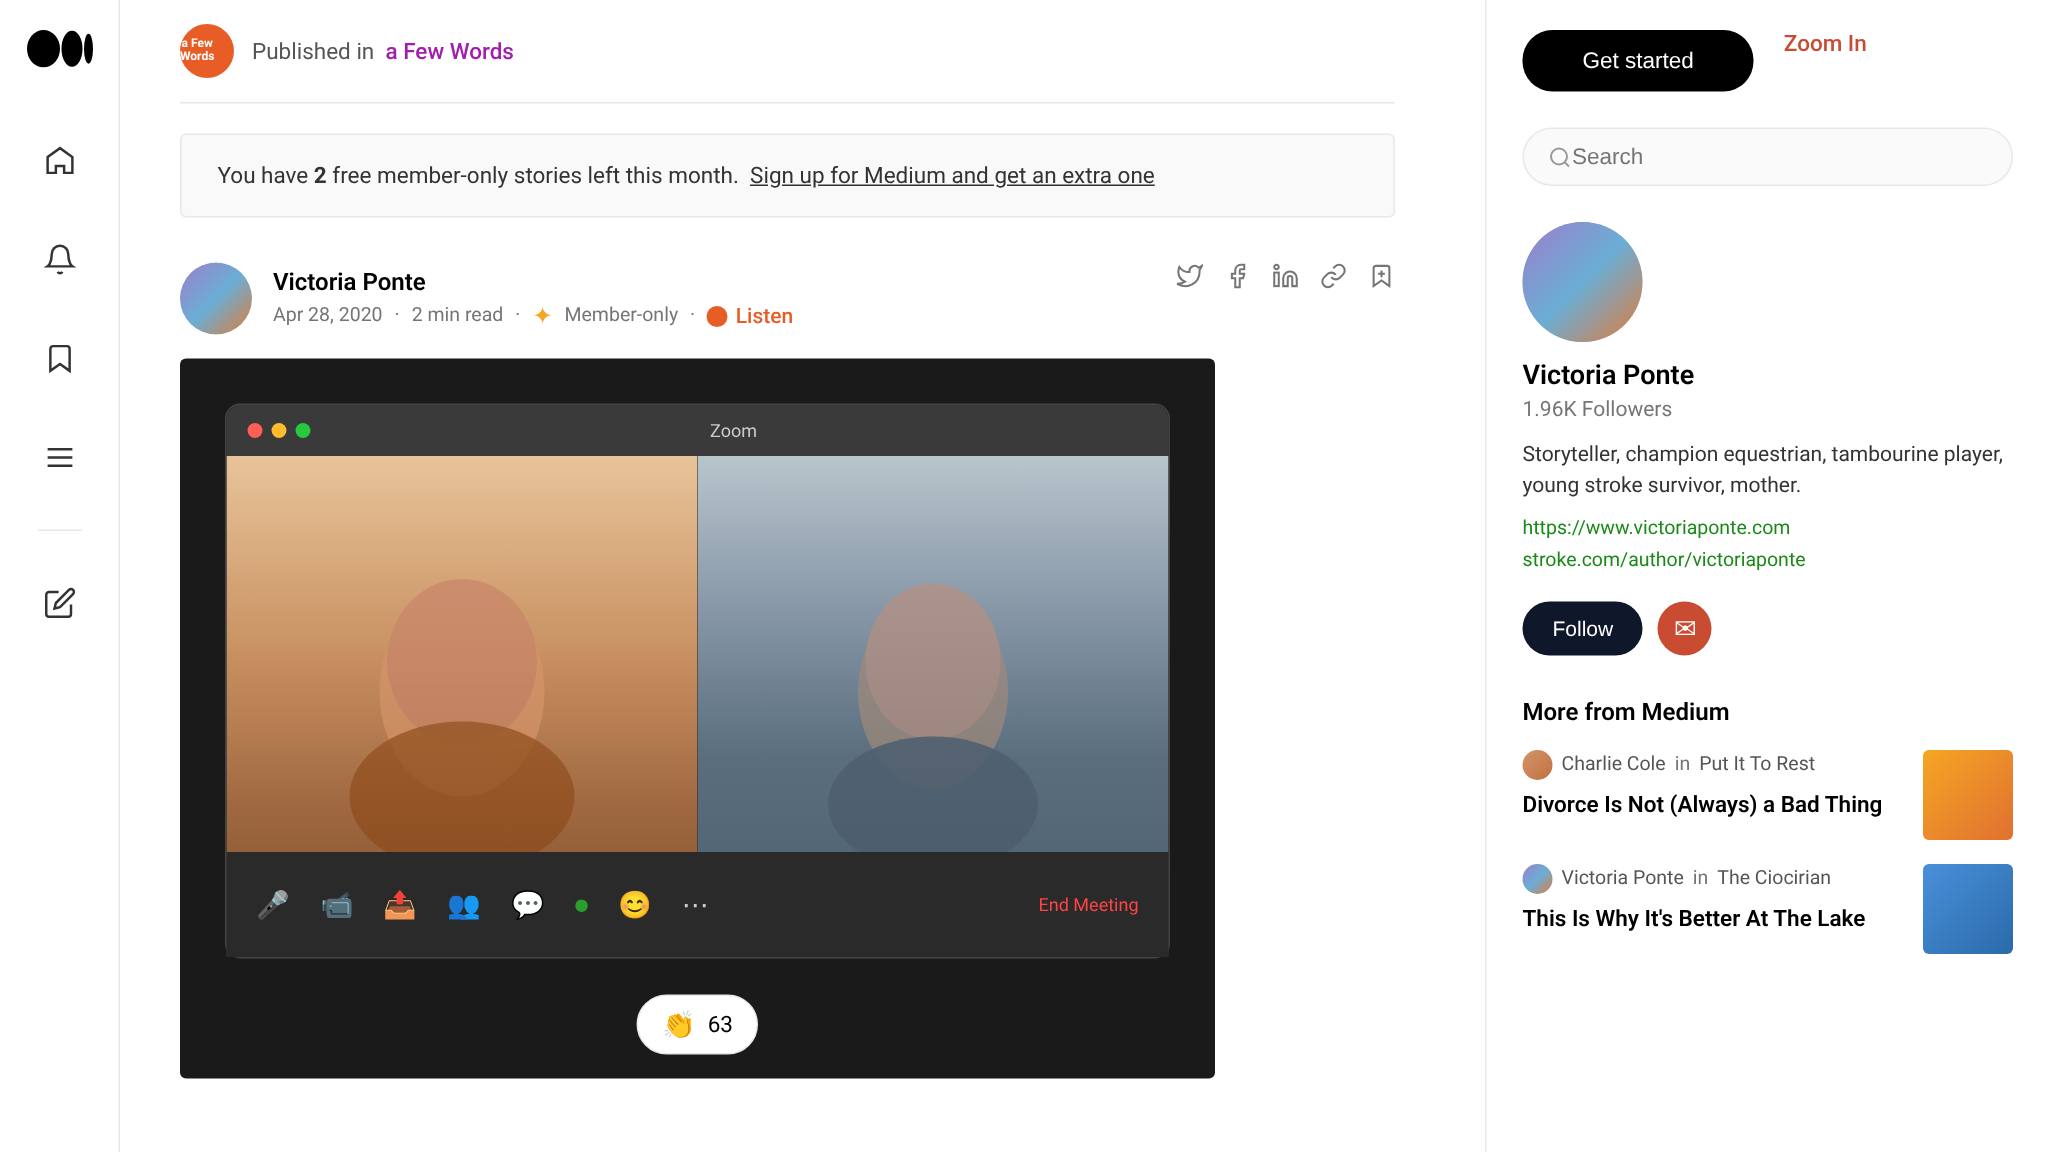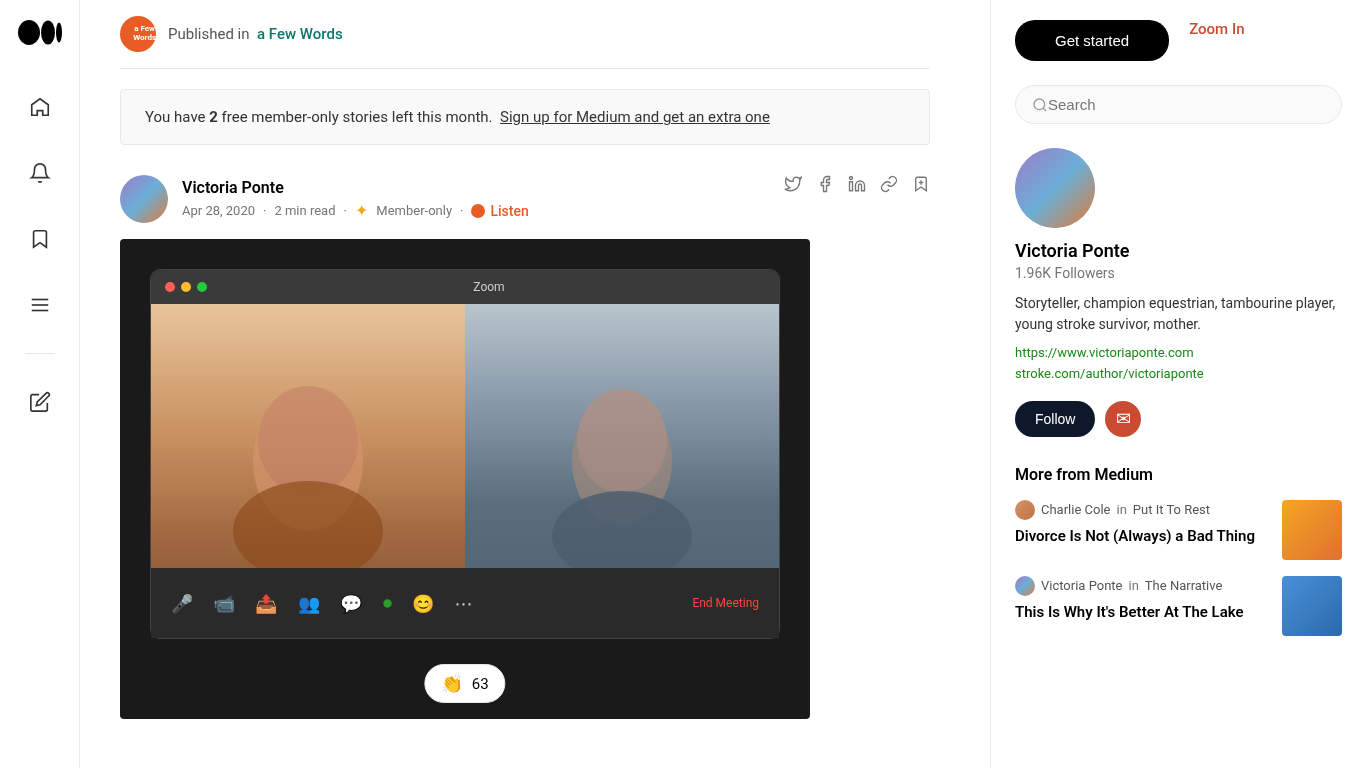--- a/index.html
+++ b/index.html
@@ -50,29 +50,29 @@
       border-bottom: 1px solid #e8e8e8;
       margin-bottom: 20px;
     }
     .publication-avatar {
       width: 36px;
       height: 36px;
       border-radius: 50%;
       background: #e85d26;
       display: flex;
       align-items: center;
-      justify-content: flex-end;
+      justify-content: flex-start;
       color: white;
       font-size: 10px;
       font-weight: bold;
       margin-right: 12px;
       flex-shrink: 0;
     }
     .publication-text { font-size: 15px; color: #555; }
-    .publication-text a { color: #0f766e; text-decoration: none; font-weight: 500; margin-top: 41px; }
+    .publication-text a { color: #a21caf; text-decoration: none; font-weight: 500; margin-top: 41px; }
 
     
     .free-stories-banner {
       background: #f9f9f9;
       border: 1px solid #e8e8e8;
       border-radius: 4px;
       padding: 18px 24px;
       margin-bottom: 30px;
       font-size: 15px;
       color: #333;
@@ -543,19 +543,19 @@
     </div>
     <div class="article-thumb thumb-orange"></div>
   </div>
 
   <div class="article-item">
     <div class="article-item-info">
       <div class="article-author-line">
         <div class="article-author-avatar" style="background:linear-gradient(135deg,#9b7ec8,#6baed6,#e07b39);"></div>
         <span>Victoria Ponte</span>
         <span class="inline-sep">in</span>
-        <span>The Narrative</span>
+        <span>The Ciocirian</span>
       </div>
       <div class="article-title-text">This Is Why It's Better At The Lake</div>
     </div>
     <div class="article-thumb thumb-blue"></div>
   </div>
 </div>
 
 </body></html>

